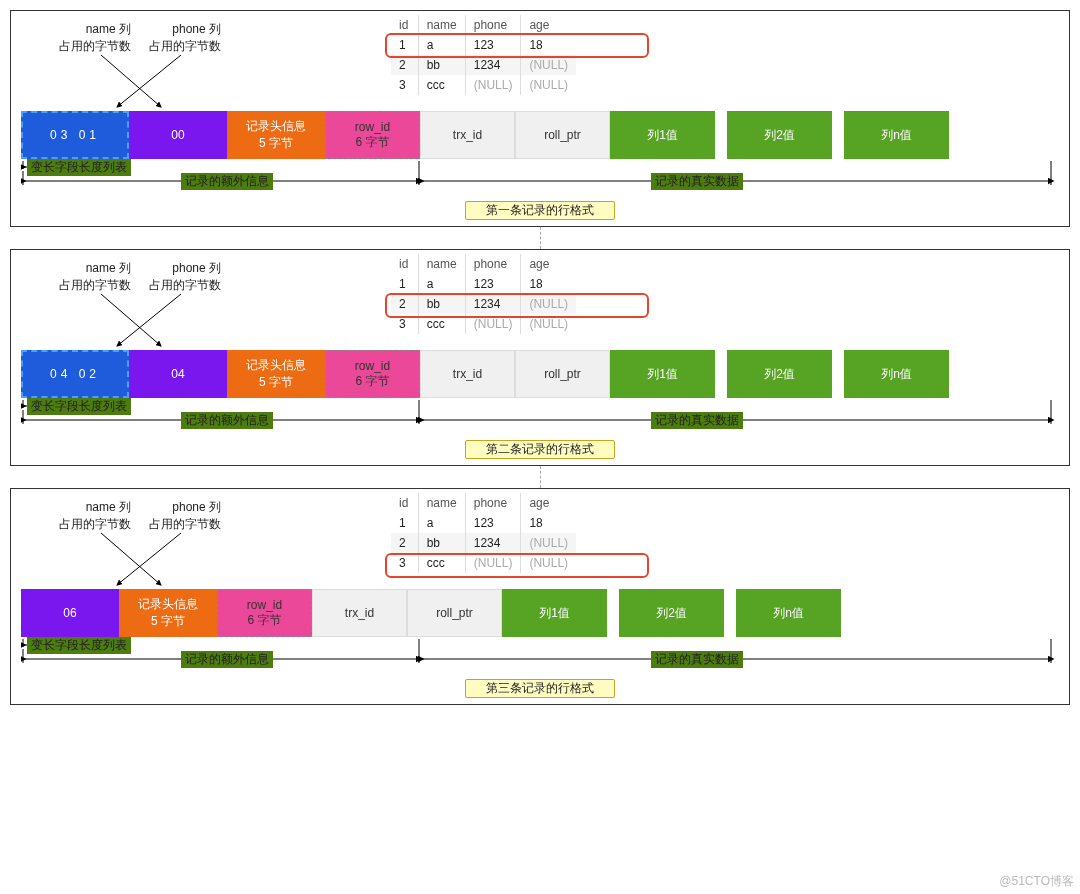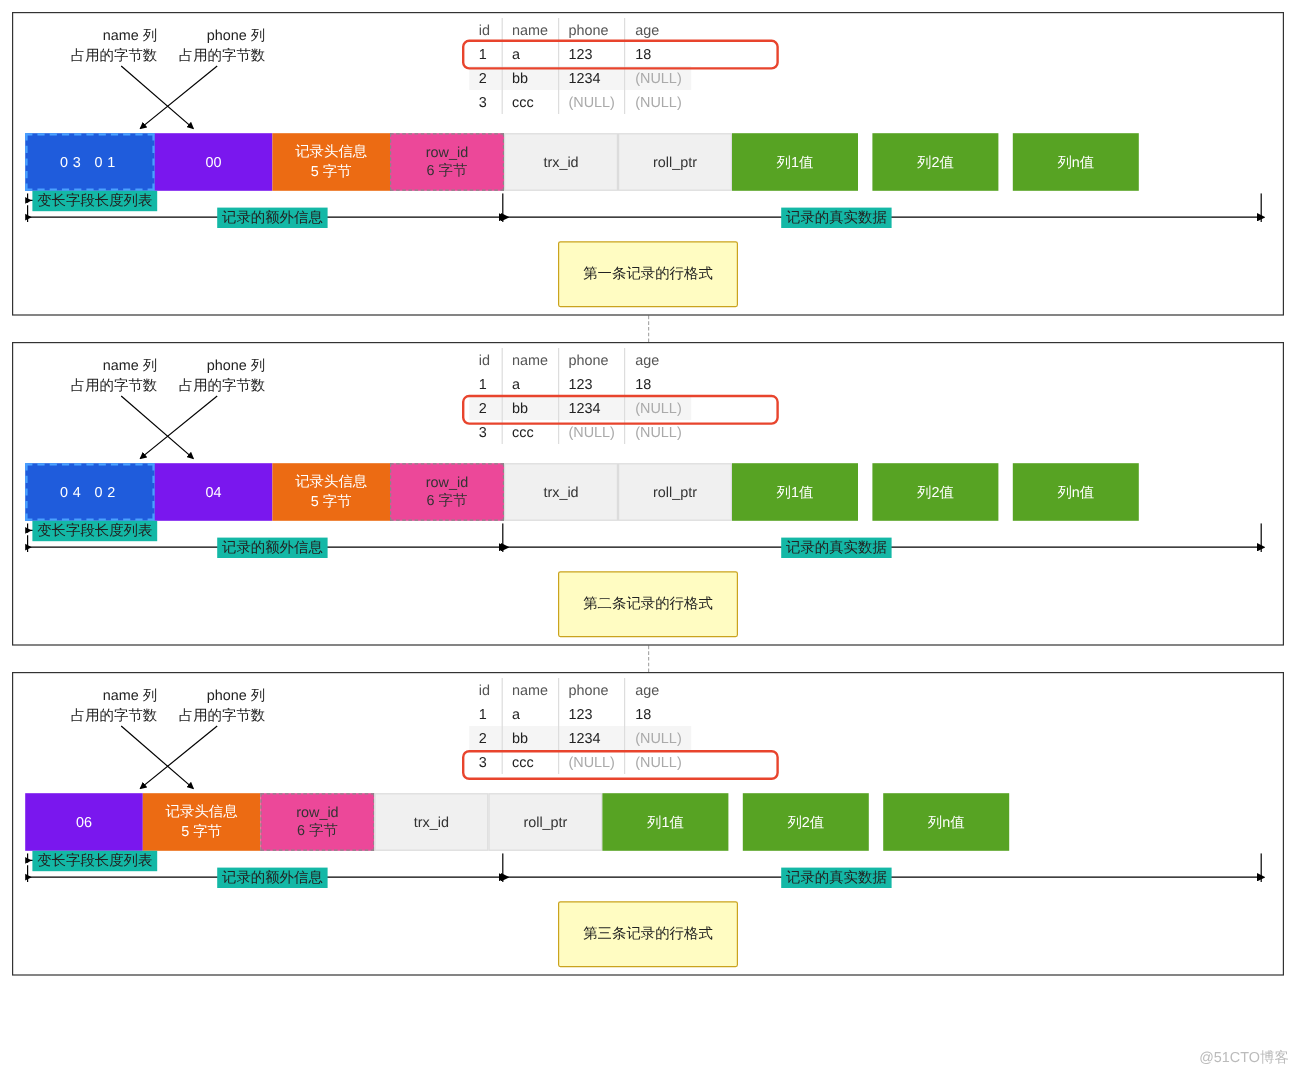--- a/index.html
+++ b/index.html
@@ -26,25 +26,25 @@
   .blue{background:#1f5cdc;width:108px;border:2px dashed #4aa0ff;box-sizing:border-box;letter-spacing:4px}
   .purple{background:#7a17ee;width:98px}
   .orange{background:#ec6b13;width:98px}
   .dashgrey{background:#ec4899;color:#333;width:95px;border:1.5px dashed #888;box-sizing:border-box}
   .grey{background:#f0f0f0;color:#333;width:95px;border:1px solid #dcdcdc;box-sizing:border-box}
   .green{background:#57a323;width:105px}
   .ggap{width:12px}
 
   
   .dims{position:relative;height:34px;margin-top:2px;font-size:12px}
-  .dimlabel{position:absolute;background:#14b8a6;padding:0 4px}
+  .dimlabel{position:absolute;background:#4d7c0f;padding:0 4px}
   svg.dimsvg{position:absolute;left:0;top:0}
 
   
-  .caption{display:block;margin:6px auto 0 auto;width:140px;text-align:center;background:#fffcc2;border:1px solid #caa31e;border-radius:2px;font-size:12px;padding:18px 4px}
+  .caption{display:block;margin:6px auto 0 auto;width:140px;text-align:center;background:#fffcc2;border:1px solid #caa31e;border-radius:2px;font-size:12px;padding:0 4px}
 
   .connector{width:0;height:22px;border-left:1.5px dashed #aaa;margin:-24px auto 0 auto}
   .watermark{position:fixed;right:6px;bottom:4px;color:#bbb;font-size:12px}
 </style>
 </head>
 <body>
 
 <div id="root">
     <div class="panel">
       <div class="toparea">

